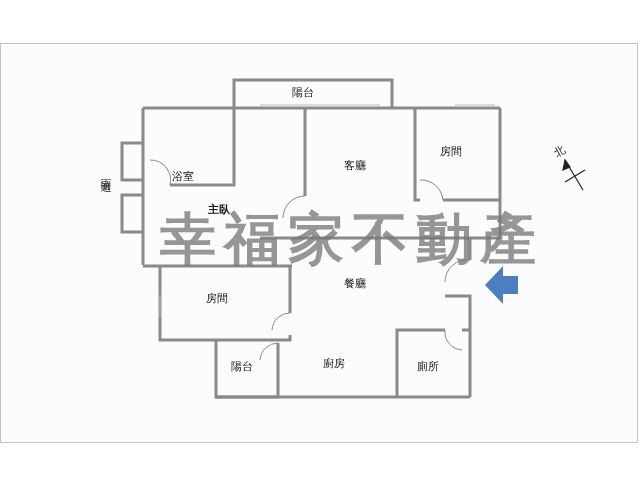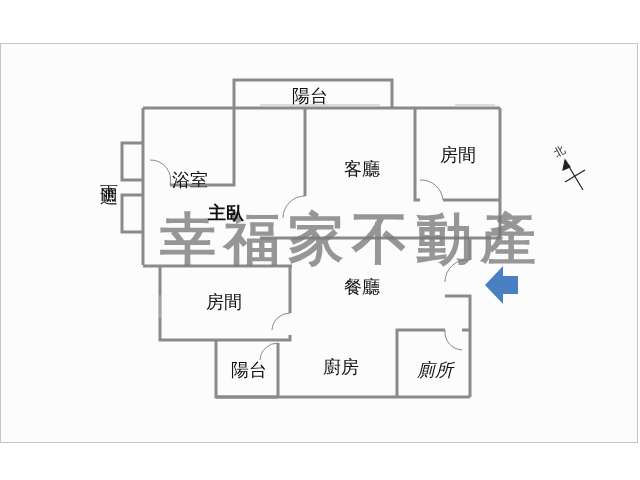--- a/index.html
+++ b/index.html
@@ -1,21 +1,21 @@
 <!DOCTYPE html>
 <html><head>
 <meta charset="utf-8">
 <style>
   html, body { margin: 0; padding: 0; background: #ffffff; }
   body { width: 640px; height: 480px; position: relative; overflow: hidden;
          font-family: "DejaVu Sans", "Liberation Sans", sans-serif; }
   .frame { position: absolute; left: 0; top: 43px; width: 638px; height: 400px;
            border: 1px solid #c4c4c4; background: #fcfcfc; box-sizing: border-box; }
   svg.plan { position: absolute; left: 0; top: 0; }
-  .label { position: absolute; font-size: 18px; color: #111; white-space: nowrap; line-height: 1; }
+  .label { position: absolute; font-size: 11px; color: #111; white-space: nowrap; line-height: 1; }
   .label.v { writing-mode: vertical-rl; letter-spacing: 1px; }
   .watermark { position: absolute; left: 160px; top: 211px; font-size: 56px; font-weight: bold;
                color: rgba(120,120,120,0.78); letter-spacing: 8px; white-space: nowrap; line-height: 1; }
   .compass-label { position: absolute; font-size: 11px; color: #222; transform: rotate(-30deg); }
 </style>
 </head>
 <body>
 
 <div class="frame"></div>
 
@@ -87,15 +87,15 @@
 <div class="label" style="left:292px;top:87px;">陽台</div>
 <div class="label" style="left:172px;top:140px;margin-top:31px;">浴室</div>
 <div class="label" style="left:344px;top:160px;">客廳</div>
 <div class="label" style="left:440px;top:146px;">房間</div>
 <div class="label v" style="left:100px;top:171px;">雨遮</div>
 <div class="label" style="left:208px;top:204px;font-weight:bold;">主臥</div>
 <div class="label" style="left:344px;top:278px;">餐廳</div>
 <div class="label" style="left:206px;top:293px;">房間</div>
 <div class="label" style="left:231px;top:361px;">陽台</div>
 <div class="label" style="left:323px;top:358px;">廚房</div>
-<div class="label" style="left:417px;top:361px;font-style:italic;">廁所</div>
+<div class="label" style="left:417px;top:361px;">廁所</div>
 
 <div class="compass-label" style="left:554px;top:144px;">北</div>
 
 </body></html>

